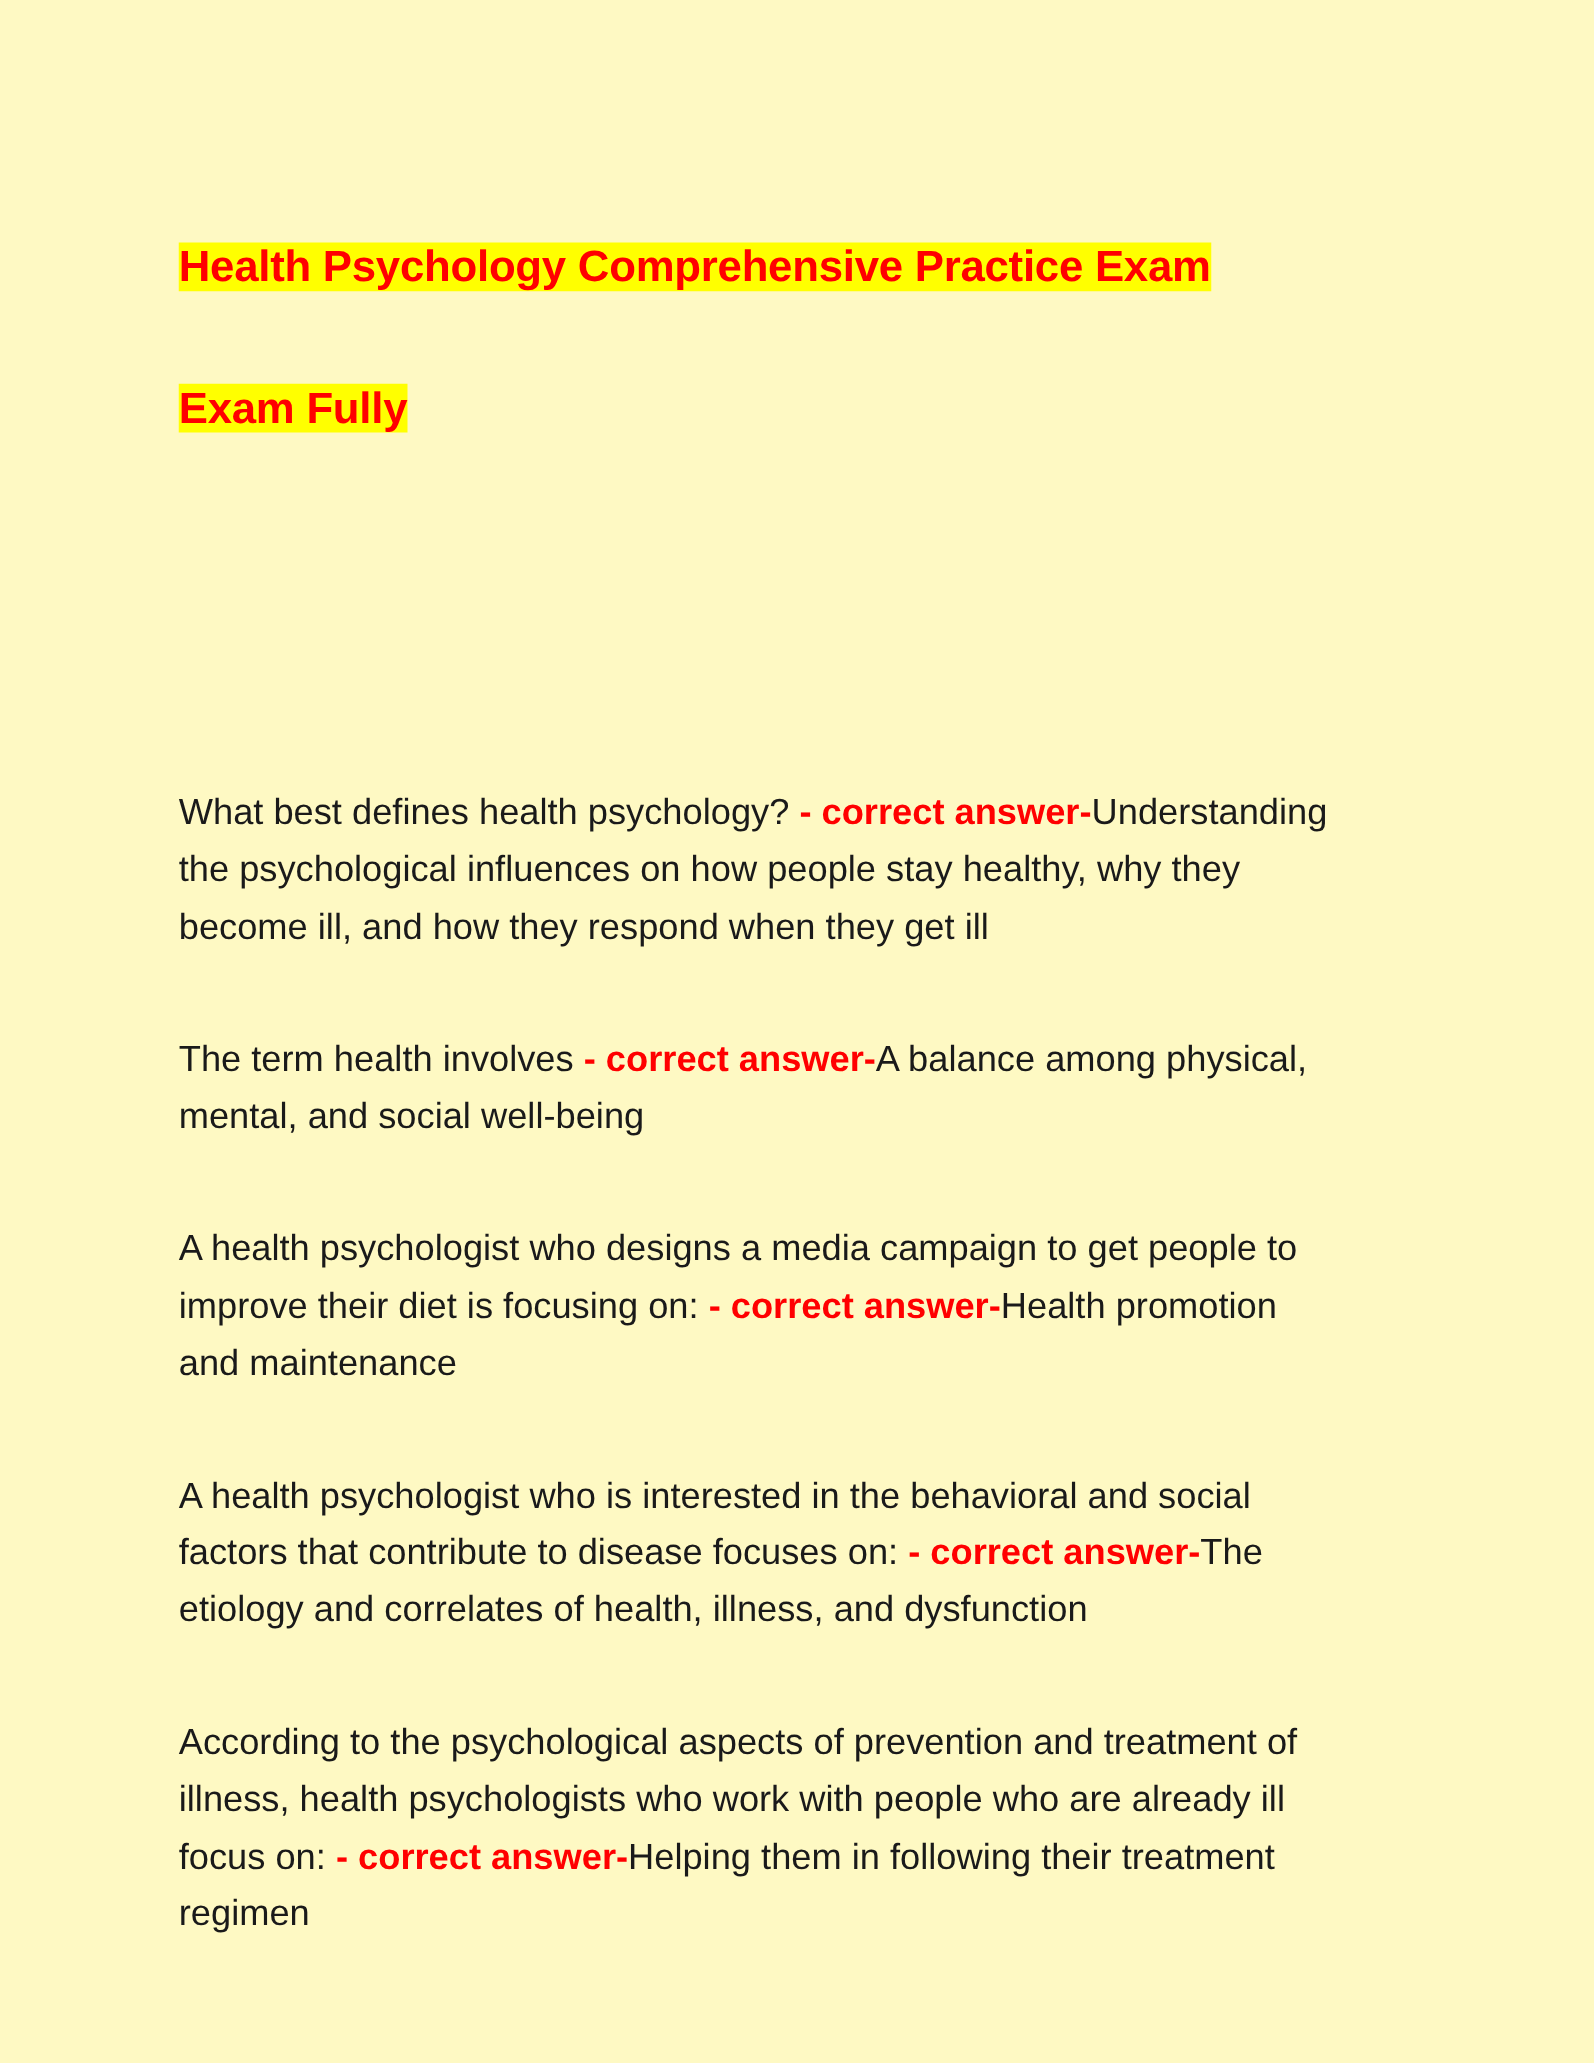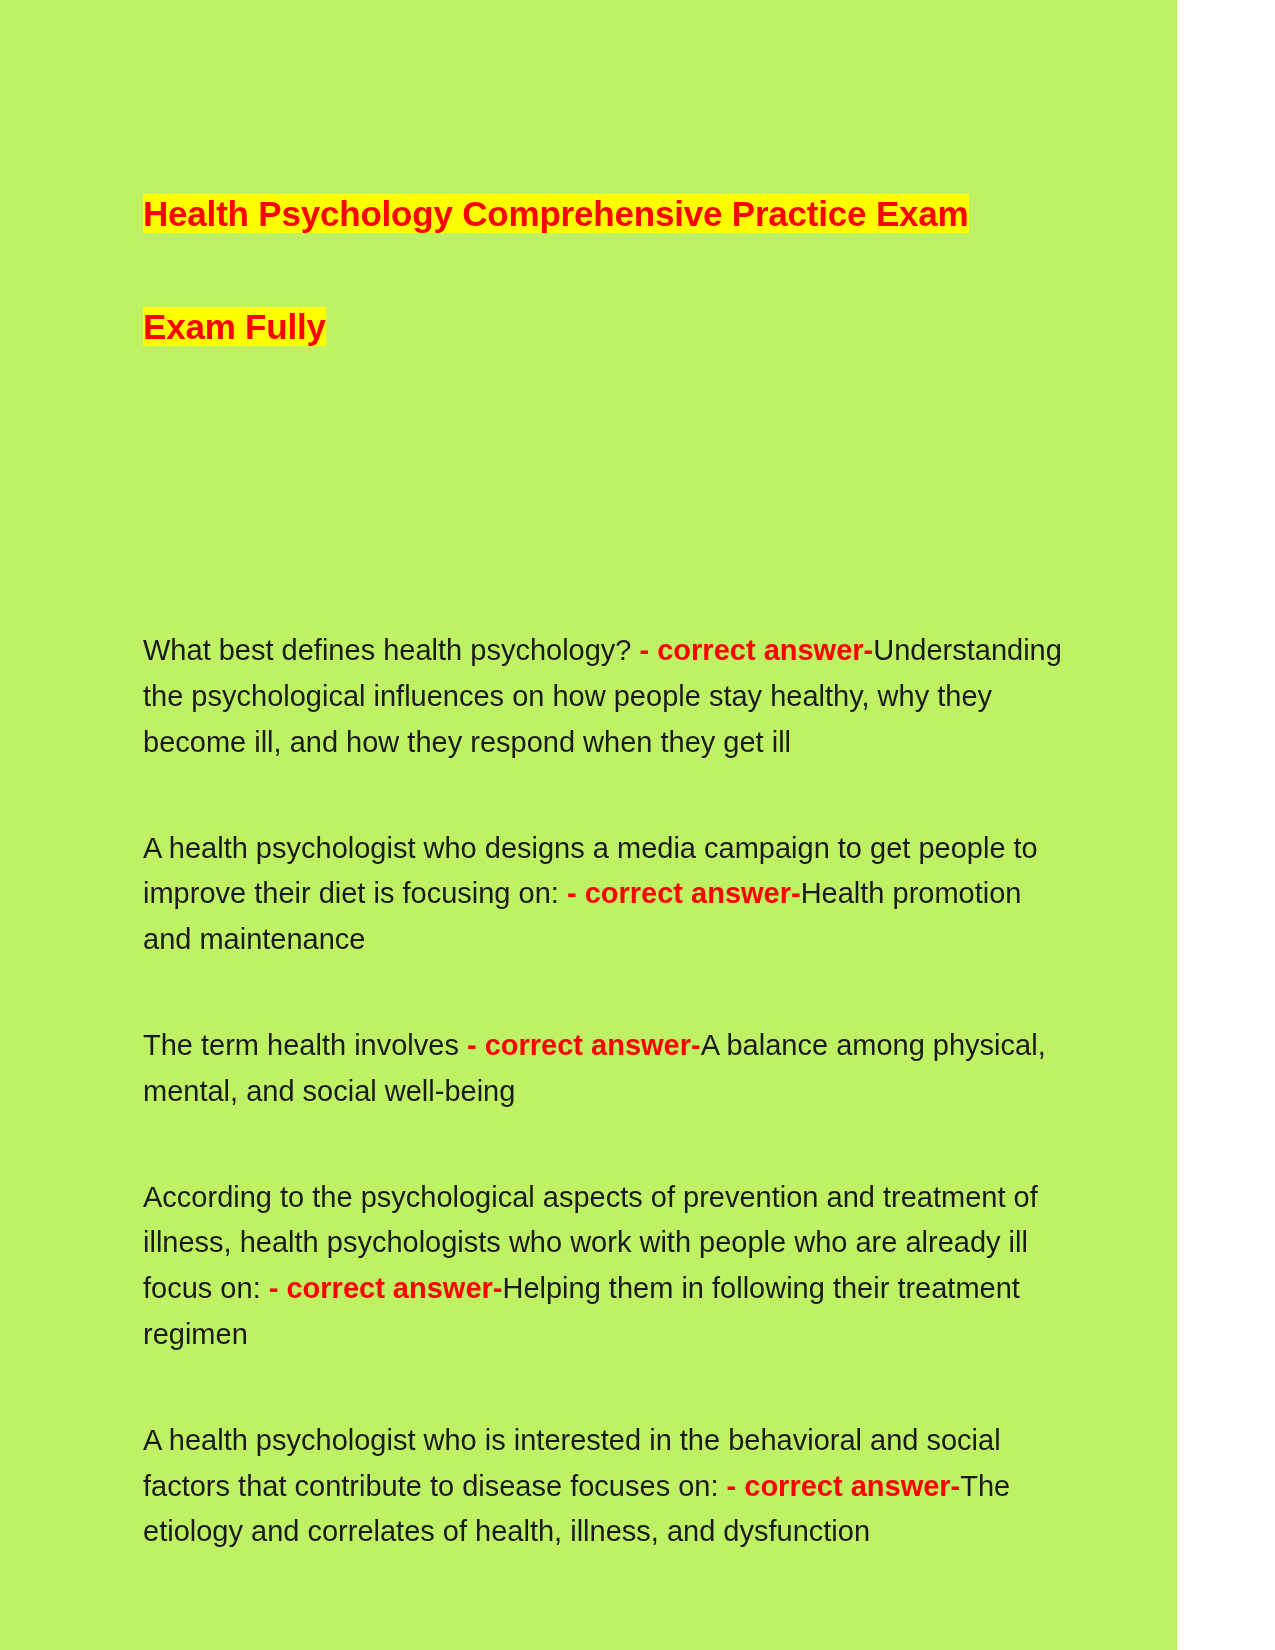--- a/index.html
+++ b/index.html
@@ -6,23 +6,23 @@
     margin: 0;
     padding: 0;
     background: #ffffff;
   }
   body {
     font-family: "Liberation Sans", sans-serif;
     color: #000000;
   }
   .page {
     position: relative;
-    width: 1177px;
+    width: 1275px;
     height: 1650px;
-    background: #bef264;
+    background: #fef9c3;
     overflow: hidden;
   }
   .content {
     position: absolute;
     left: 143px;
     top: 0;
     width: 930px;
   }
   .doc-title {
     margin: 0;
@@ -69,23 +69,23 @@
     <h1 class="doc-title">
       <span class="hl">Health Psychology  Comprehensive Practice Exam</span><br>
       <br>
       <span class="hl">Exam Fully</span>
     </h1>
 
     <div class="qa-list">
 
       <p class="qa-block"><span class="q-text">What best defines health psychology? </span><span class="answer-tag">- correct answer-</span><span class="a-text">Understanding the psychological influences on how people stay healthy, why they become ill, and how they respond when they get ill</span></p>
 
+      <p class="qa-block"><span class="q-text">The term health involves </span><span class="answer-tag">- correct answer-</span><span class="a-text">A balance among physical, mental, and social well-being</span></p>
+
       <p class="qa-block"><span class="q-text">A health psychologist who designs a media campaign to get people to improve their diet is focusing on: </span><span class="answer-tag">- correct answer-</span><span class="a-text">Health promotion and maintenance</span></p>
 
-      <p class="qa-block"><span class="q-text">The term health involves </span><span class="answer-tag">- correct answer-</span><span class="a-text">A balance among physical, mental, and social well-being</span></p>
+      <p class="qa-block"><span class="q-text">A health psychologist who is interested in the behavioral and social factors that contribute to disease focuses on: </span><span class="answer-tag">- correct answer-</span><span class="a-text">The etiology and correlates of health, illness, and dysfunction</span></p>
 
       <p class="qa-block"><span class="q-text">According to the psychological aspects of prevention and treatment of illness, health psychologists who work with people who are already ill focus on: </span><span class="answer-tag">- correct answer-</span><span class="a-text">Helping them in following their treatment regimen</span></p>
-
-      <p class="qa-block"><span class="q-text">A health psychologist who is interested in the behavioral and social factors that contribute to disease focuses on: </span><span class="answer-tag">- correct answer-</span><span class="a-text">The etiology and correlates of health, illness, and dysfunction</span></p>
 
     </div>
   </div>
 </div>
 
 </body></html>

